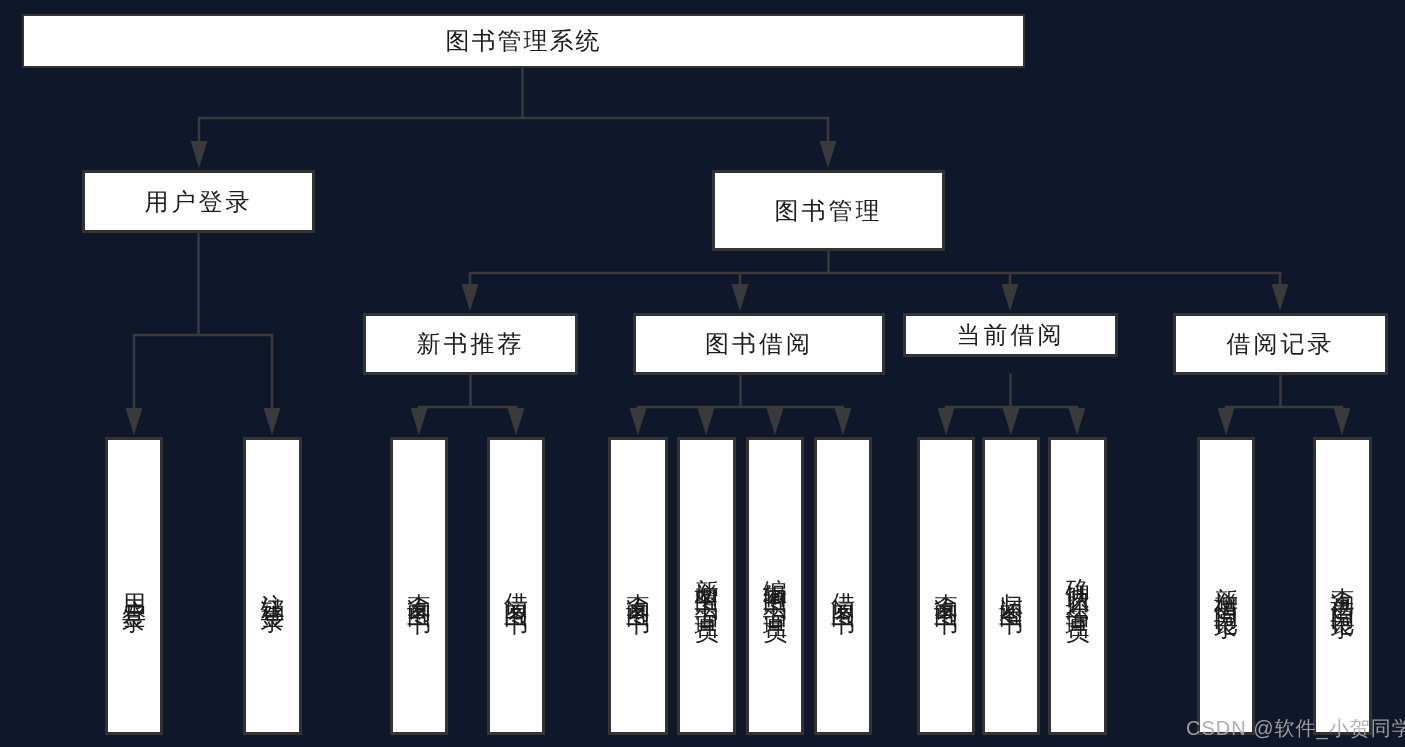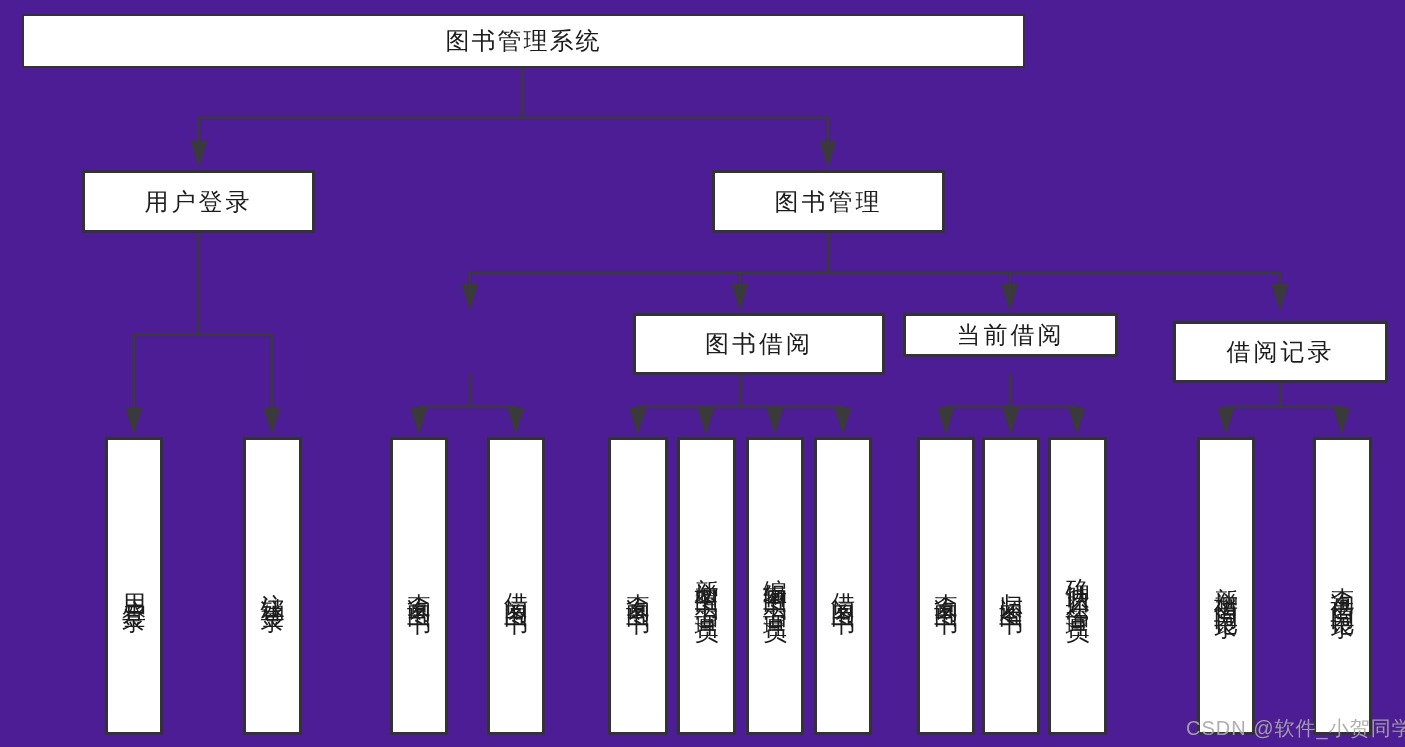--- a/index.html
+++ b/index.html
@@ -1,17 +1,17 @@
 <!DOCTYPE html>
 <html><head>
 <meta charset="utf-8">
 <style>
   html,body{margin:0;padding:0;background:#ffffff;}
   .canvas{
-    position:relative;width:1405px;height:747px;background:#4c1d95;
+    position:relative;width:1405px;height:747px;background:#0f172a;
     font-family:"Liberation Sans","DejaVu Sans",sans-serif;overflow:hidden;
   }
   .connectors{position:absolute;left:0;top:0;pointer-events:none;}
   .connectors path{stroke:#3a3a3a;stroke-width:2.5;fill:none;stroke-linecap:square;}
   .connectors polygon{fill:#3a3a3a;stroke:none;}
   .node{
     position:absolute;display:flex;align-items:center;justify-content:center;
     box-sizing:border-box;background:#ffffff;border:3px solid #333333;
     color:#1c1c1c;font-size:24px;line-height:1;letter-spacing:3px;
     text-align:center;white-space:nowrap;
@@ -57,25 +57,26 @@
     <polygon points="937.5,408 954.5,408 946,435"></polygon>
     <polygon points="1002.5,408 1019.5,408 1011,435"></polygon>
     <polygon points="1068.5,408 1085.5,408 1077,435"></polygon>
     <polygon points="1217.5,408 1234.5,408 1226,435"></polygon>
     <polygon points="1333.5,408 1350.5,408 1342,435"></polygon>
   </svg>
 
   <div class="node root" style="left:22px;top:14px;width:1003px;height:54px">图书管理系统</div>
 
   <div class="node" style="left:82px;top:170px;width:233px;height:63px">用户登录</div>
-  <div class="node" style="left:712px;top:170px;width:233px;height:63px">图书管理</div>
+  <div class="node" style="left:712px;top:170px;width:233px;height:81px">图书管理</div>
 
+  <div class="node" style="left:363px;top:313px;width:215px;height:62px">新书推荐</div>
   <div class="node" style="left:633px;top:313px;width:252px;height:62px">图书借阅</div>
   <div class="node" style="left:903px;top:313px;width:215px;height:44px">当前借阅</div>
-  <div class="node" style="left:1173px;top:321px;width:215px;height:62px">借阅记录</div>
+  <div class="node" style="left:1173px;top:313px;width:215px;height:62px">借阅记录</div>
 
   <div class="node v" style="left:105px;top:437px;width:58px;height:298px">用户登录</div>
   <div class="node v" style="left:243px;top:437px;width:59px;height:298px">注销登录</div>
 
   <div class="node v" style="left:390px;top:437px;width:58px;height:298px">查询图书</div>
   <div class="node v" style="left:487px;top:437px;width:58px;height:298px">借阅图书</div>
 
   <div class="node v" style="left:608px;top:437px;width:60px;height:298px">查询图书</div>
   <div class="node v" style="left:677px;top:437px;width:59px;height:298px">新增图书（管理员）</div>
   <div class="node v" style="left:746px;top:437px;width:58px;height:298px">编辑图书（管理员）</div>

